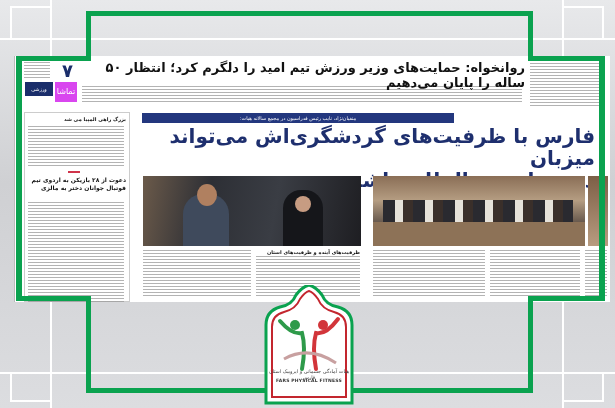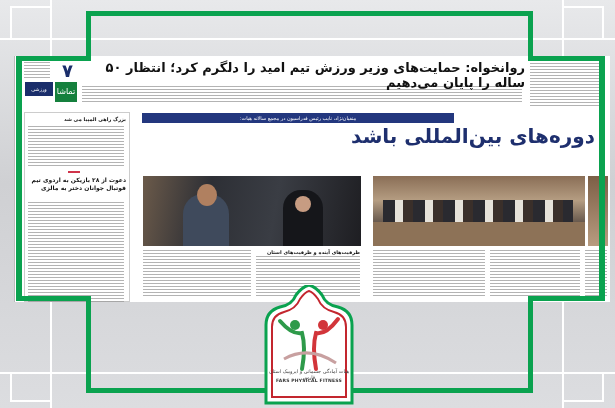--- a/index.html
+++ b/index.html
@@ -8,21 +8,21 @@
   .bg{position:absolute;inset:0;background:linear-gradient(180deg,#e8e9eb 0%,#cfd0d3 45%,#dcdde0 100%)}
   .wline{position:absolute;background:#fff}
   .sq{position:absolute;border:2px solid #fff}
   .paper{position:absolute;left:14px;top:56px;width:596px;height:246px;background:#fff;overflow:hidden;border-left:1px solid #bbb}
   .green{position:absolute;background:#0aa24f}
   .txt{position:absolute;background:repeating-linear-gradient(180deg,#9a9a9a 0 1px,transparent 1px 3px);opacity:.75}
   .rtl{direction:rtl}
   .hl-top{position:absolute;left:80px;top:60px;width:445px;font-weight:bold;font-size:13px;color:#111;}
   .pgnum{position:absolute;left:62px;top:60px;font-size:18px;font-weight:bold;color:#1a2e6b}
   .mast{position:absolute;left:24px;top:62px;width:28px;height:32px;font-size:4px;color:#333;line-height:5px}
-  .brand{position:absolute;left:55px;top:82px;width:22px;height:20px;background:#15803d;color:#fff;font-size:8px;text-align:center;line-height:20px}
+  .brand{position:absolute;left:55px;top:82px;width:22px;height:20px;background:#d946ef;color:#fff;font-size:8px;text-align:center;line-height:20px}
   .section{position:absolute;left:25px;top:82px;width:28px;height:14px;background:#1a2e6b;color:#fff;font-size:5px;text-align:center;line-height:14px}
   .kicker{position:absolute;left:142px;top:113px;width:312px;height:10px;background:#23377e;color:#fff;font-size:5px;text-align:center;line-height:10px}
   .hl-main{position:absolute;left:140px;top:125px;width:455px;font-weight:bold;font-size:20px;line-height:22px;color:#1e2f6e;text-align:right}
   .photo1{position:absolute;left:143px;top:176px;width:218px;height:70px;background:linear-gradient(100deg,#6b5a4a 0%,#2d2f35 30%,#3a3d44 60%,#1e1e22 100%)}
   .photo2{position:absolute;left:373px;top:176px;width:212px;height:70px;background:linear-gradient(180deg,#8a6e56 0%,#b59d82 35%,#5d5047 70%,#7e6b55 100%)}
   .photo3{position:absolute;left:588px;top:176px;width:20px;height:70px;background:linear-gradient(180deg,#7c5f46,#b89c80)}
   .side-hl{position:absolute;font-weight:bold;color:#111;text-align:right}
   .logo{position:absolute;left:262px;top:285px;width:94px;height:120px}
   .lcap{position:absolute;left:268px;top:378px;width:82px;font-size:4.5px;font-weight:bold;color:#333;text-align:center;letter-spacing:.2px}
   .lfa{position:absolute;left:268px;top:368px;width:82px;font-size:5px;color:#444;text-align:center}
@@ -59,20 +59,21 @@
 
 <div style="position:absolute;left:24px;top:112px;width:106px;height:190px;border:1px solid #ccc;background:#fff"></div>
 <div class="side-hl rtl small" style="left:26px;top:116px;width:100px">بزرگ راهی المپیا می شد</div>
 <div class="txt" style="left:28px;top:126px;width:96px;height:42px"></div>
 <div style="position:absolute;left:68px;top:171px;width:12px;height:2px;background:#d0334a"></div>
 <div class="side-hl rtl" style="left:26px;top:176px;width:100px;font-size:6px;line-height:8px">دعوت از ۲۸ بازیکن به اردوی تیم فوتبال جوانان دختر به مالزی</div>
 <div class="txt" style="left:28px;top:202px;width:96px;height:100px"></div>
 
 <div class="kicker rtl">منفیان‌نژاد، نایب رئیس فدراسیون در مجمع سالانه هیات:</div>
 <div class="hl-main rtl">
+  <div>فارس با ظرفیت‌های گردشگری‌اش می‌تواند میزبان</div>
   <div>دوره‌های بین‌المللی باشد</div>
 </div>
 
 <div class="photo1">
   <div style="position:absolute;left:40px;top:18px;width:46px;height:52px;border-radius:20px 20px 0 0;background:#3f4a5c"></div>
   <div style="position:absolute;left:54px;top:8px;width:20px;height:22px;border-radius:50%;background:#b08060"></div>
   <div style="position:absolute;left:140px;top:14px;width:40px;height:56px;border-radius:18px 18px 0 0;background:#15161a"></div>
   <div style="position:absolute;left:152px;top:20px;width:16px;height:16px;border-radius:50%;background:#c79c82"></div>
 </div>
 <div class="photo2">

